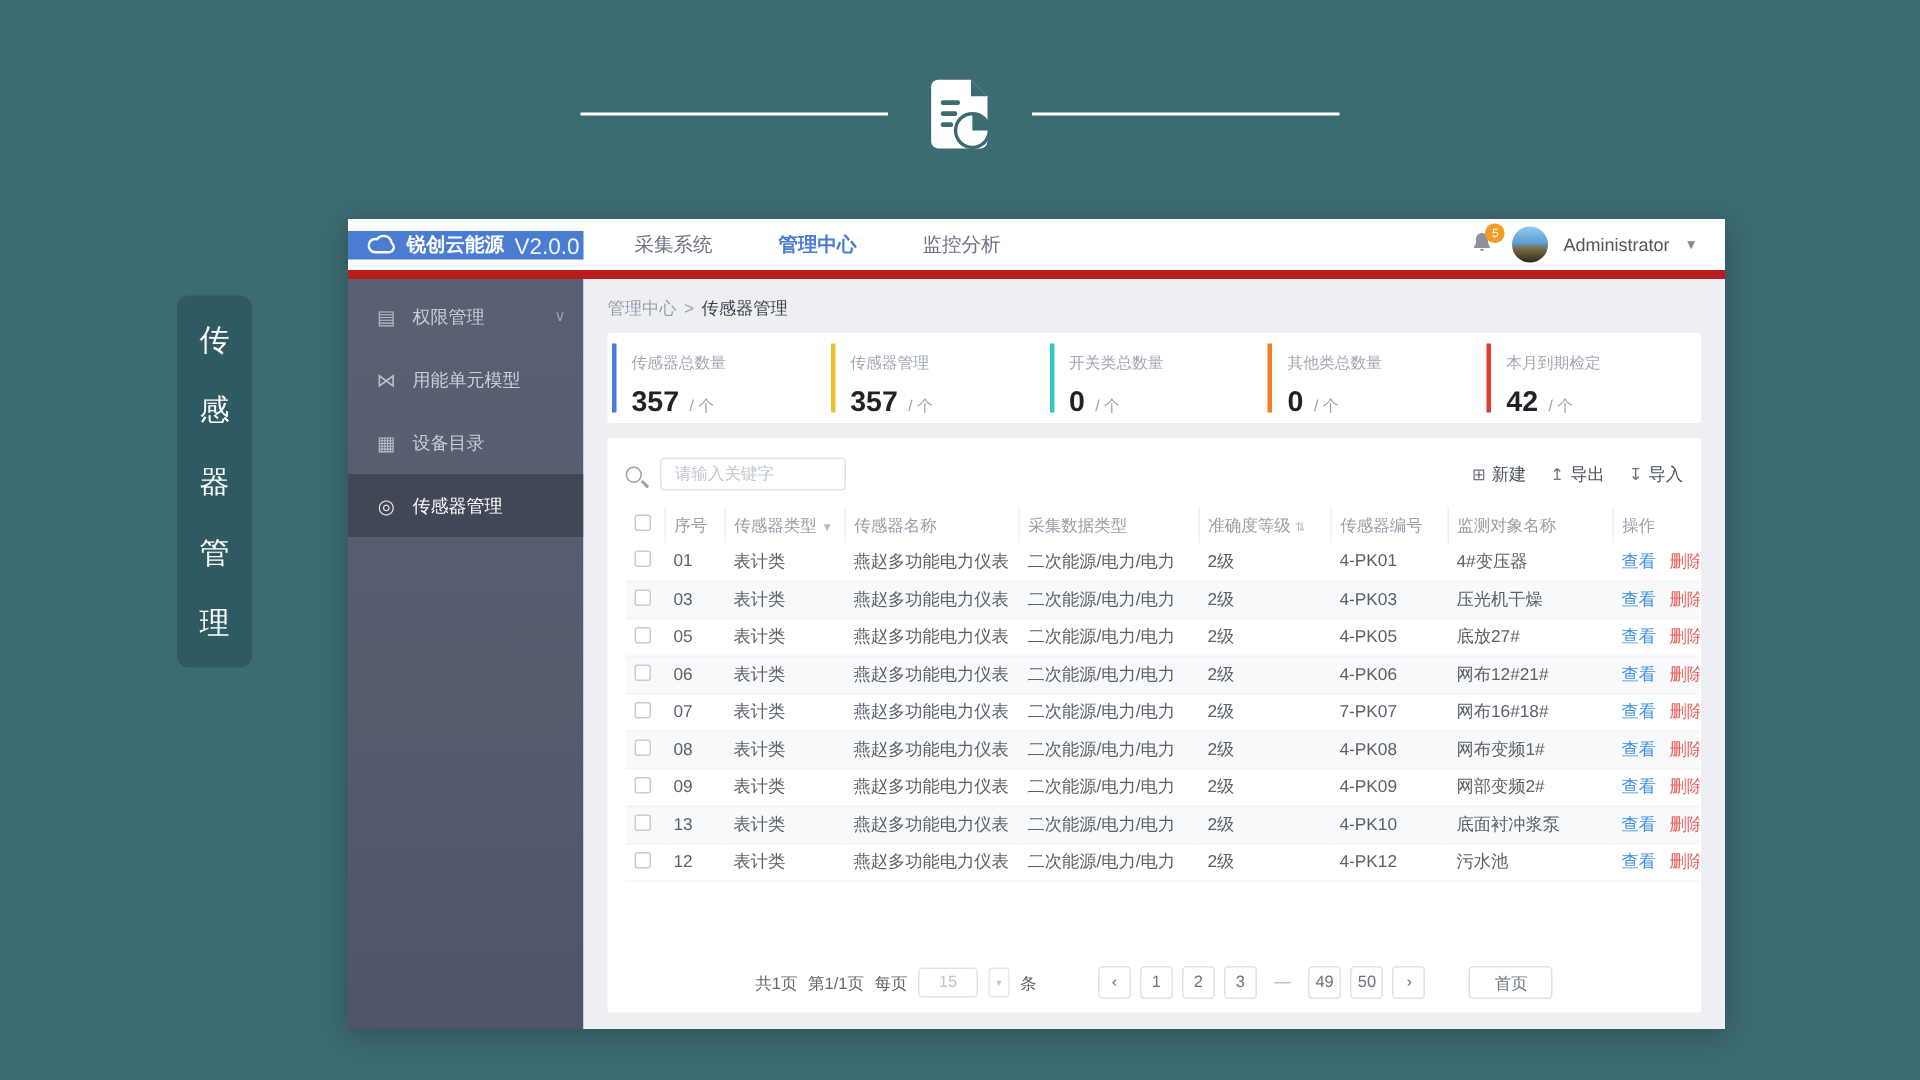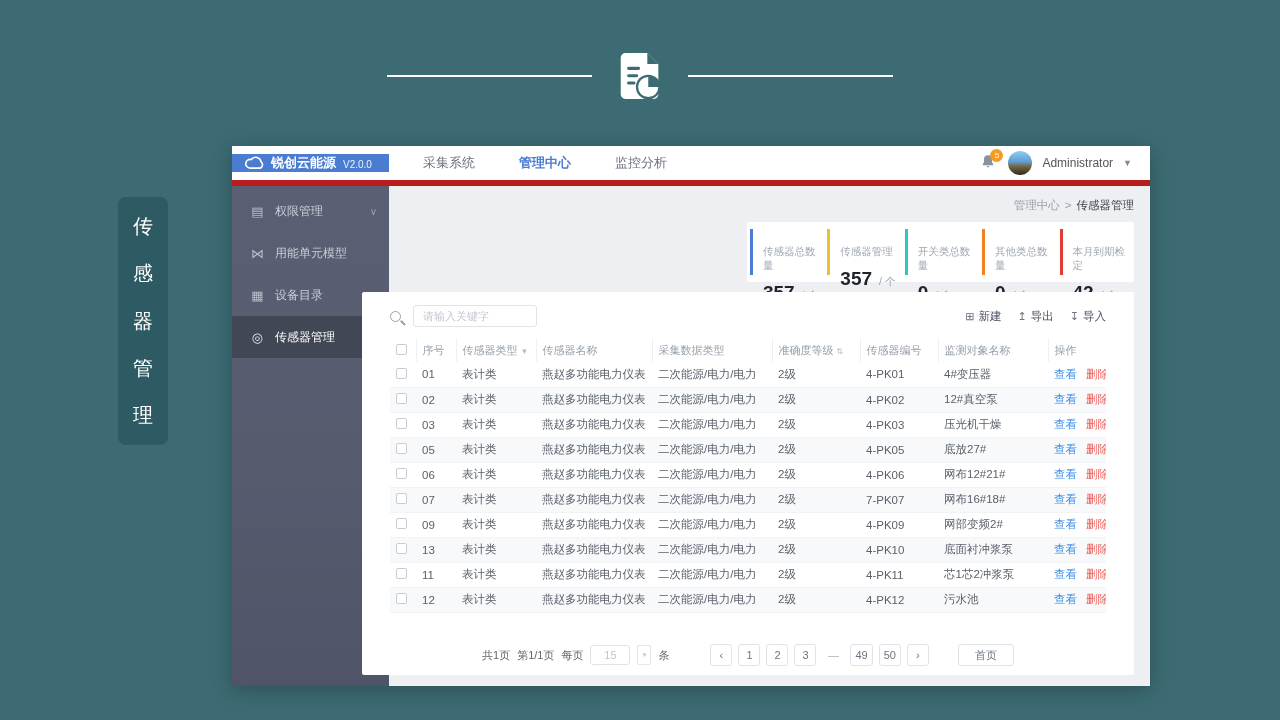--- a/index.html
+++ b/index.html
@@ -22,21 +22,21 @@
   
   .app { position:absolute; left:232px; top:146px; width:918px; height:540px;
     background:#ffffff; box-shadow:0 4px 18px rgba(0,0,0,.25);
     display:flex; flex-direction:column; font-size:12px; }
 
   
   .topbar { height:40px; flex:0 0 40px; display:flex; align-items:center; background:#fff;
     border-bottom:6px solid #b91c1c; }
   .logo { width:157px; flex:0 0 157px; background:#4a7cd2; color:#fff; display:flex;
     align-items:center; gap:7px; padding-left:13px; font-size:13px; font-weight:bold; }
-  .logo-version { font-size:10px; font-weight:normal; opacity:.9; margin-top:2px; }
+  .logo-version { font-size:15px; font-weight:normal; opacity:.9; margin-top:2px; }
   .topnav { display:flex; align-items:center; gap:44px; padding-left:34px; }
   .nav-item { color:#6b7280; font-size:13px; cursor:pointer; }
   .nav-item.active { color:#4a7cd2; font-weight:bold; }
   .topbar-right { margin-left:auto; display:flex; align-items:center; gap:10px; padding-right:18px; }
   .bell-wrap { position:relative; width:18px; height:18px; }
   .bell-wrap svg { width:16px; height:16px; fill:#8a919c; }
   .bell-badge { position:absolute; top:-5px; right:-5px; width:13px; height:13px;
     background:#f59a23; color:#fff; border-radius:50%; font-size:8px; line-height:13px;
     text-align:center; }
   .avatar { width:24px; height:24px; border-radius:50%;
@@ -48,37 +48,37 @@
   .main { flex:1; display:flex; min-height:0; }
   .sidebar { width:157px; flex:0 0 157px; padding-top:4px;
     background:linear-gradient(180deg,#5a5f73 0%,#565b6e 55%,#4f5468 100%);
     color:#c8cdd8; }
   .side-item { height:42px; display:flex; align-items:center; gap:10px;
     padding:0 12px 0 18px; font-size:12px; cursor:pointer; }
   .side-item.active { background:#424756; color:#ffffff; }
   .side-icon { font-size:13px; opacity:.85; width:15px; text-align:center; }
   .side-caret { margin-left:auto; font-size:10px; color:#9aa0ad; }
 
-  .content { flex:1; background:#edeff3; display:flex; flex-direction:column; min-width:0;align-items:flex-end; }
+  .content { flex:1; background:#edeff3; display:flex; flex-direction:column; min-width:0; }
   .breadcrumb { padding:12px 16px 9px; font-size:11.5px; color:#98a0aa; }
   .breadcrumb .sep { margin:0 5px; }
   .breadcrumb .current { color:#3d434b; }
 
   
   .stats { margin:0 16px; background:#fff; height:60px; display:flex; border-radius:2px; }
   .stat { flex:1; display:flex; padding:7px 0 7px 3px; }
   .stat-bar { width:3px; align-self:stretch; margin-right:10px; }
-  .stat-label { font-size:10.5px; color:#a0a8b4; margin-top:16px; }
+  .stat-label { font-size:10.5px; color:#a0a8b4; margin-top:6px; }
   .stat-value { margin-top:9px; display:flex; align-items:baseline; }
   .stat-num { font-size:19px; font-weight:bold; color:#1f2329; }
   .stat-unit { font-size:10.5px; color:#9aa2ae; margin-left:7px; }
 
   
   .panel { margin:10px 16px 11px; background:#fff; flex:1; min-height:0;
-    padding:11px 28px 9px; display:flex; flex-direction:column; border-radius:2px; }
+    padding:11px 12px 9px; display:flex; flex-direction:column; border-radius:2px; }
   .toolbar { display:flex; align-items:center; height:26px; flex:0 0 26px; }
   .search-icon { width:11px; height:11px; border:1.5px solid #9aa2ae; border-radius:50%;
     position:relative; display:inline-block; }
   .search-icon::after { content:""; position:absolute; width:1.5px; height:6px;
     background:#9aa2ae; transform:rotate(-45deg); left:11px; top:8px; }
   .search-input { margin-left:12px; width:124px; height:22px; border:1px solid #e0e3e8;
     border-radius:3px; font-size:11px; padding:0 9px; color:#666; outline:none;
     font-family:"Liberation Sans", sans-serif; }
   .search-input::placeholder { color:#c2c8d0; }
   .toolbar-right { margin-left:auto; display:flex; gap:16px; align-items:center; }
@@ -305,33 +305,20 @@
     <td>二次能源/电力/电力</td>
     <td>2级</td>
     <td>4-PK01</td>
     <td>4#变压器</td>
     <td>
       <span class="op-view">查看</span><span class="op-del">删除</span>
     </td>
   </tr>
               <tr>
     <td><span class="cb" style="display:inline-block"></span></td>
-    <td>02</td>
-    <td>表计类</td>
-    <td>燕赵多功能电力仪表</td>
-    <td>二次能源/电力/电力</td>
-    <td>2级</td>
-    <td>4-PK02</td>
-    <td>12#真空泵</td>
-    <td>
-      <span class="op-view">查看</span><span class="op-del">删除</span>
-    </td>
-  </tr>
-              <tr>
-    <td><span class="cb" style="display:inline-block"></span></td>
     <td>03</td>
     <td>表计类</td>
     <td>燕赵多功能电力仪表</td>
     <td>二次能源/电力/电力</td>
     <td>2级</td>
     <td>4-PK03</td>
     <td>压光机干燥</td>
     <td>
       <span class="op-view">查看</span><span class="op-del">删除</span>
     </td>
@@ -370,53 +357,53 @@
     <td>二次能源/电力/电力</td>
     <td>2级</td>
     <td>7-PK07</td>
     <td>网布16#18#</td>
     <td>
       <span class="op-view">查看</span><span class="op-del">删除</span>
     </td>
   </tr>
               <tr>
     <td><span class="cb" style="display:inline-block"></span></td>
+    <td>08</td>
+    <td>表计类</td>
+    <td>燕赵多功能电力仪表</td>
+    <td>二次能源/电力/电力</td>
+    <td>2级</td>
+    <td>4-PK08</td>
+    <td>网布变频1#</td>
+    <td>
+      <span class="op-view">查看</span><span class="op-del">删除</span>
+    </td>
+  </tr>
+              <tr>
+    <td><span class="cb" style="display:inline-block"></span></td>
     <td>09</td>
     <td>表计类</td>
     <td>燕赵多功能电力仪表</td>
     <td>二次能源/电力/电力</td>
     <td>2级</td>
     <td>4-PK09</td>
     <td>网部变频2#</td>
     <td>
       <span class="op-view">查看</span><span class="op-del">删除</span>
     </td>
   </tr>
               <tr>
     <td><span class="cb" style="display:inline-block"></span></td>
     <td>13</td>
     <td>表计类</td>
     <td>燕赵多功能电力仪表</td>
     <td>二次能源/电力/电力</td>
     <td>2级</td>
     <td>4-PK10</td>
     <td>底面衬冲浆泵</td>
-    <td>
-      <span class="op-view">查看</span><span class="op-del">删除</span>
-    </td>
-  </tr>
-              <tr>
-    <td><span class="cb" style="display:inline-block"></span></td>
-    <td>11</td>
-    <td>表计类</td>
-    <td>燕赵多功能电力仪表</td>
-    <td>二次能源/电力/电力</td>
-    <td>2级</td>
-    <td>4-PK11</td>
-    <td>芯1芯2冲浆泵</td>
     <td>
       <span class="op-view">查看</span><span class="op-del">删除</span>
     </td>
   </tr>
               <tr>
     <td><span class="cb" style="display:inline-block"></span></td>
     <td>12</td>
     <td>表计类</td>
     <td>燕赵多功能电力仪表</td>
     <td>二次能源/电力/电力</td>

